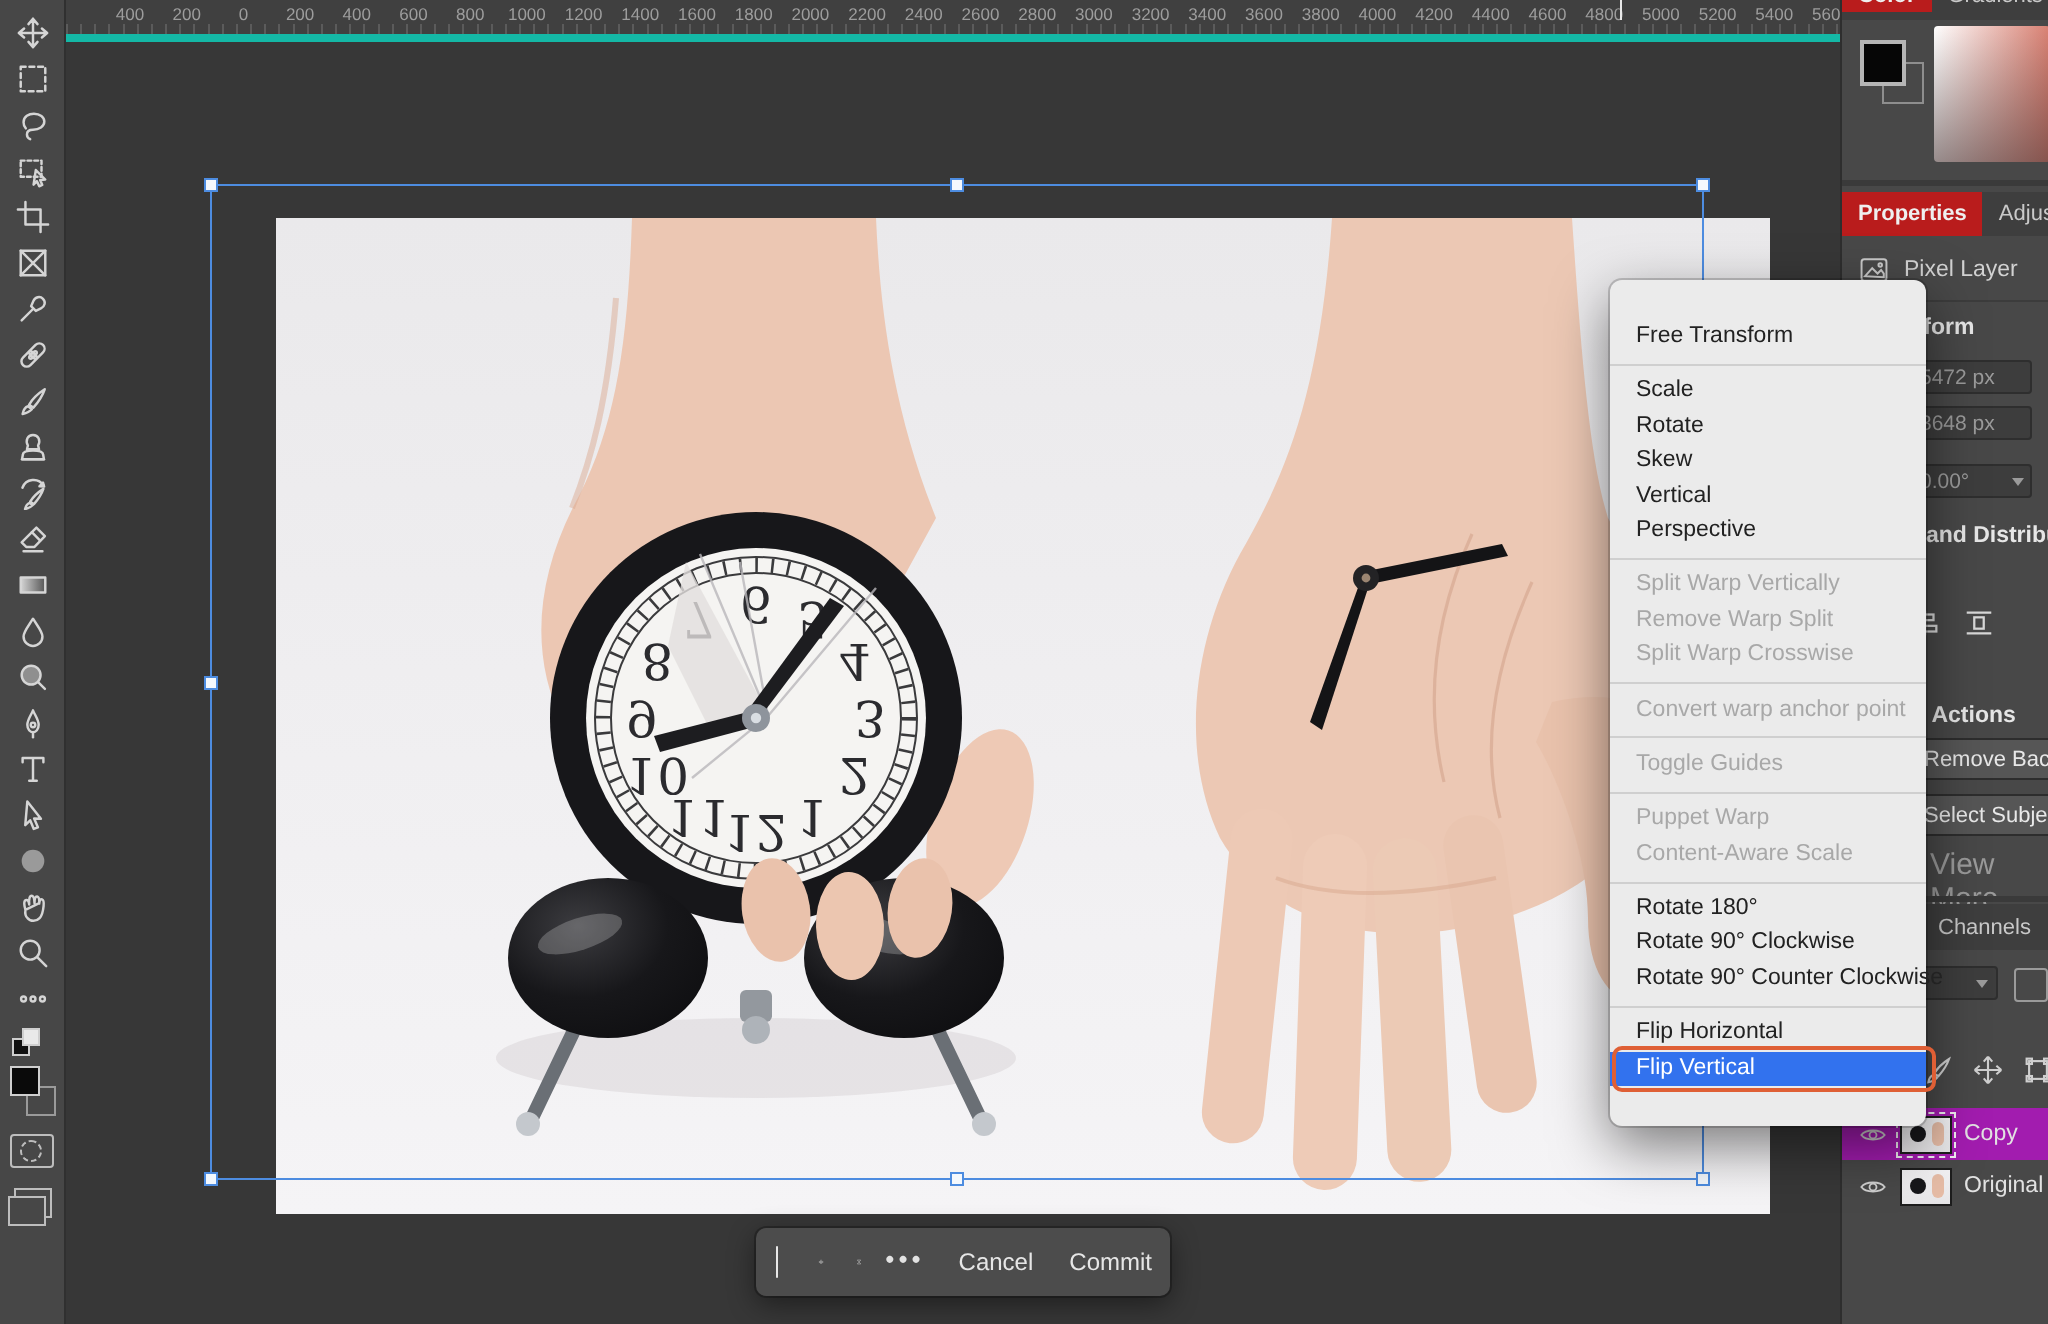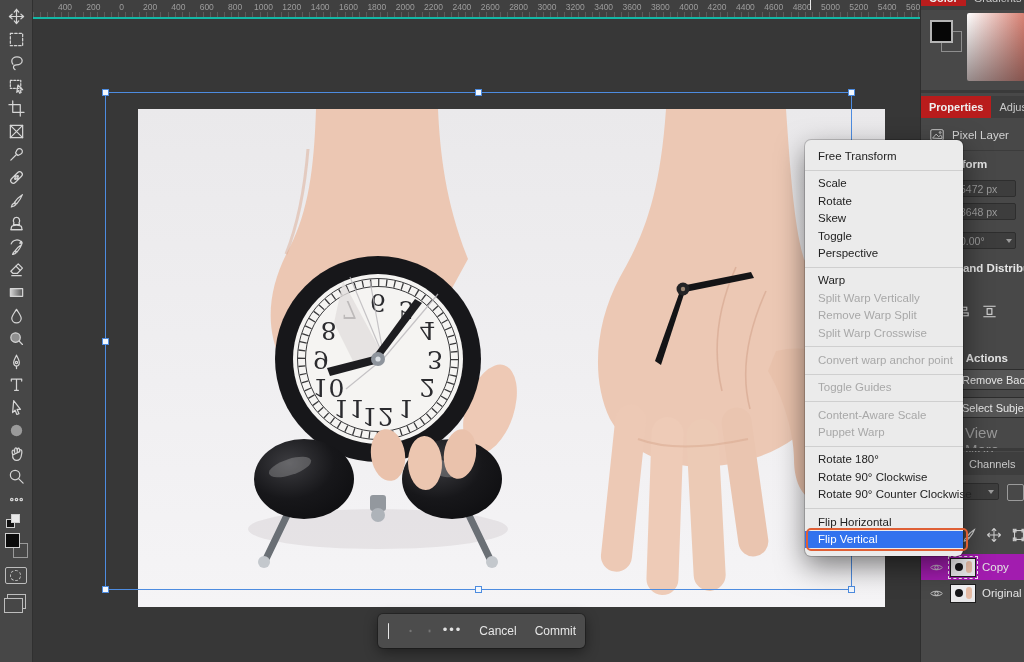--- a/index.html
+++ b/index.html
@@ -14,34 +14,34 @@
   #swap-mini .a{position:absolute;width:7px;height:7px;border:1px solid #cfcfcf;left:0;top:5px;background:#111;}
   #swap-mini .b{position:absolute;width:7px;height:7px;border:1px solid #cfcfcf;left:5px;top:0;background:#e9e9e9;}
   #fgbg{position:relative;width:24px;height:26px;margin-top:4px;}
   #fgbg .bg{position:absolute;left:9px;top:11px;width:13px;height:13px;border:1px solid #9a9a9a;}
   #fgbg .fg{position:absolute;left:1px;top:1px;width:13px;height:13px;border:1px solid #cfcfcf;background:#0a0a0a;}
   .tool-b{width:20px;height:15px;border:1px solid #bdbdbd;border-radius:2px;margin-top:9px;position:relative;}
   .tool-b .circ{position:absolute;left:4px;top:2px;width:9px;height:9px;border:1px dashed #bdbdbd;border-radius:50%;}
   .tool-b2{width:17px;height:13px;border:1px solid #bdbdbd;margin-top:10px;position:relative;}
   .tool-b2:after{content:"";position:absolute;left:-4px;top:3px;width:17px;height:13px;border:1px solid #bdbdbd;background:#474747;}
   
-  #ruler{position:absolute;left:33px;top:0;width:887px;height:17px;background:#404040;border-bottom:2px solid #14b8a6;
+  #ruler{position:absolute;left:33px;top:0;width:887px;height:17px;background:#404040;border-bottom:4px solid #14b8a6;
          overflow:hidden;z-index:4;}
   #ruler .ticks{position:absolute;left:0;right:0;bottom:0;height:5px;
       background:repeating-linear-gradient(to right,#5b5b5b 0 1px,transparent 1px 7.08px);}
   #ruler .lbl{position:absolute;top:2px;font-size:8.5px;color:#9d9d9d;transform:translateX(-50%);}
   #ruler .cursor{position:absolute;left:777px;top:0;width:1px;height:10px;background:#e8e8e8;}
   
   #canvas{position:absolute;left:33px;top:17px;width:887px;height:645px;background:#373737;z-index:1;}
   #photo{position:absolute;left:105px;top:92px;width:747px;height:498px;z-index:2;}
   #bbox{position:absolute;left:105px;top:92px;width:747px;height:498px;border:1px solid #4d8ce0;box-sizing:border-box;z-index:3;}
   .handle{position:absolute;width:7px;height:7px;background:#f4f8fd;border:1px solid #4d8ce0;box-sizing:border-box;}
   
   #menu{position:absolute;left:805px;top:140px;width:158px;background:#ebebeb;border-radius:6px;
-        box-shadow:0 10px 28px rgba(0,0,0,.5), 0 0 0 1px rgba(0,0,0,.18);padding:8px 0;z-index:30;}
+        box-shadow:0 10px 28px rgba(0,0,0,.5), 0 0 0 1px rgba(0,0,0,.18);padding:20px 0;z-index:30;}
   .m-item{position:relative;height:17.4px;line-height:17.4px;padding-left:13px;font-size:11.5px;color:#222;white-space:nowrap;}
   .m-item.dis{color:#a8a8a8;}
   .m-item.hl{background:#3272ee;color:#fff;}
   .m-sep{height:1px;background:#cfcfcf;margin:4.5px 0;}
   .annotation{position:absolute;left:1px;right:-5px;top:-3px;bottom:-3px;border:2px solid #df5f35;border-radius:5px;pointer-events:none;}
   
   #panel{position:absolute;left:920px;top:0;width:104px;height:662px;background:#484848;z-index:10;overflow:hidden;border-left:1px solid #2e2e2e;}
   .ptabs{background:#3e3e3e;display:flex;align-items:flex-end;overflow:hidden;}
   .ptab{font-size:11px;color:#c9c9c9;padding:5px 8px 5px 8px;white-space:nowrap;}
   .ptab.act{background:#b91c1c;color:#efefef;font-weight:bold;}
@@ -575,34 +575,33 @@
         </div>
       </div>
   </div>
 
   <div id="menu">
       <div class="m-item">Free Transform</div>
       <div class="m-sep"></div>
       <div class="m-item">Scale</div>
       <div class="m-item">Rotate</div>
       <div class="m-item">Skew</div>
-      <div class="m-item">Toggle</div>
+      <div class="m-item">Vertical</div>
       <div class="m-item">Perspective</div>
       <div class="m-sep"></div>
-      <div class="m-item">Warp</div>
       <div class="m-item dis">Split Warp Vertically</div>
       <div class="m-item dis">Remove Warp Split</div>
       <div class="m-item dis">Split Warp Crosswise</div>
       <div class="m-sep"></div>
       <div class="m-item dis">Convert warp anchor point</div>
       <div class="m-sep"></div>
       <div class="m-item dis">Toggle Guides</div>
       <div class="m-sep"></div>
+      <div class="m-item dis">Puppet Warp</div>
       <div class="m-item dis">Content-Aware Scale</div>
-      <div class="m-item dis">Puppet Warp</div>
       <div class="m-sep"></div>
       <div class="m-item">Rotate 180°</div>
       <div class="m-item">Rotate 90° Clockwise</div>
       <div class="m-item">Rotate 90° Counter Clockwise</div>
       <div class="m-sep"></div>
       <div class="m-item">Flip Horizontal</div>
       <div class="m-item hl">Flip Vertical<span class="annotation"></span></div>
     </div>
 
   <div id="tbar">

